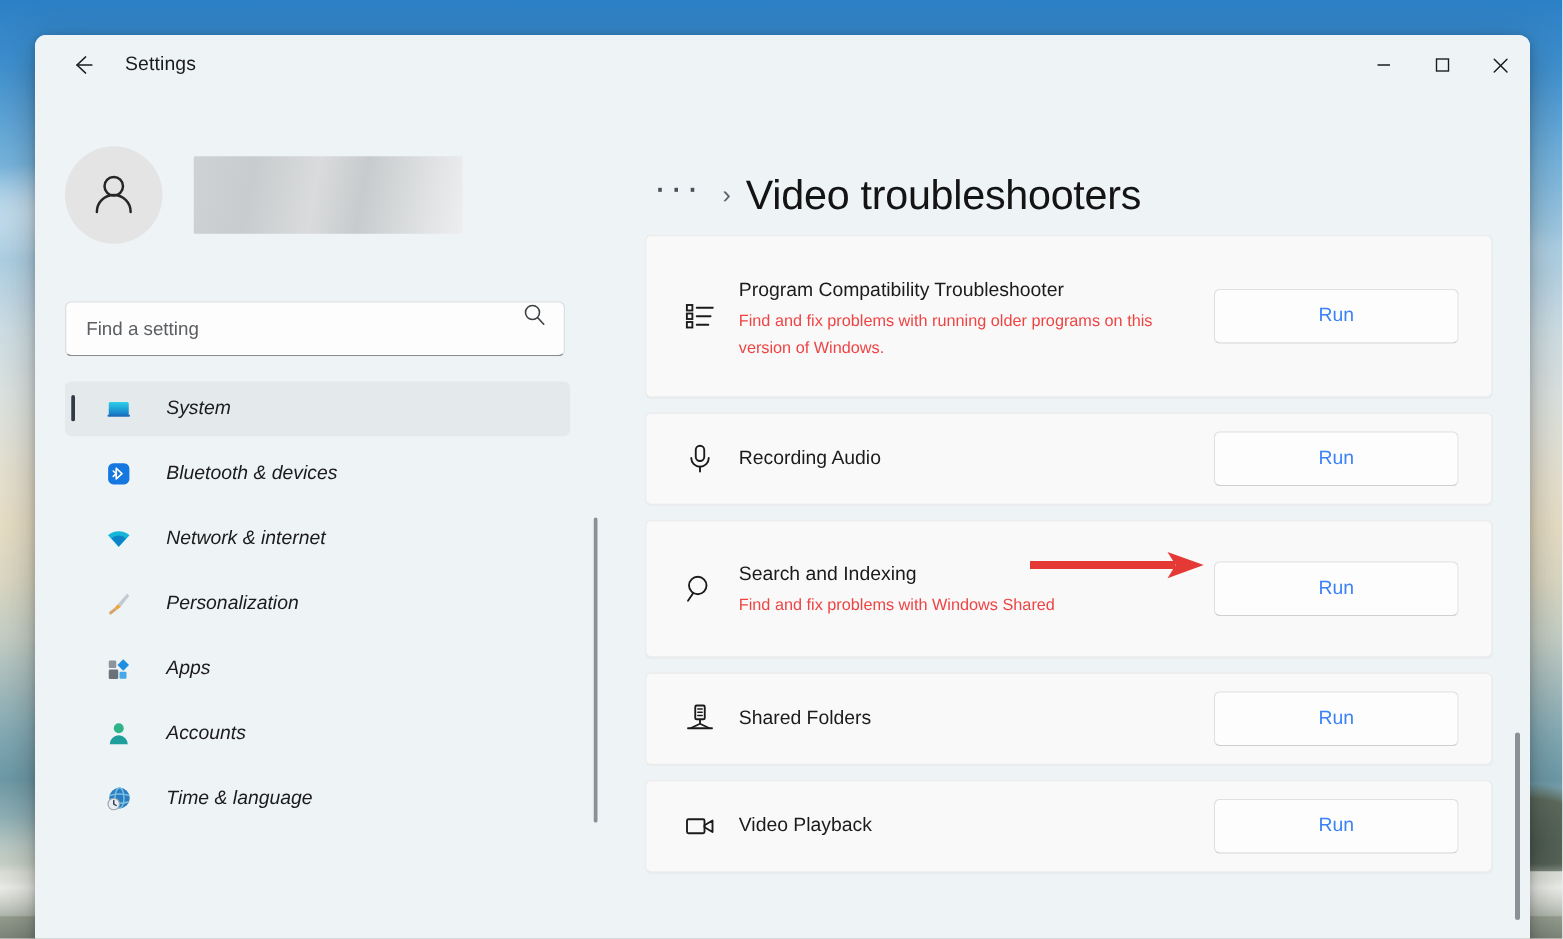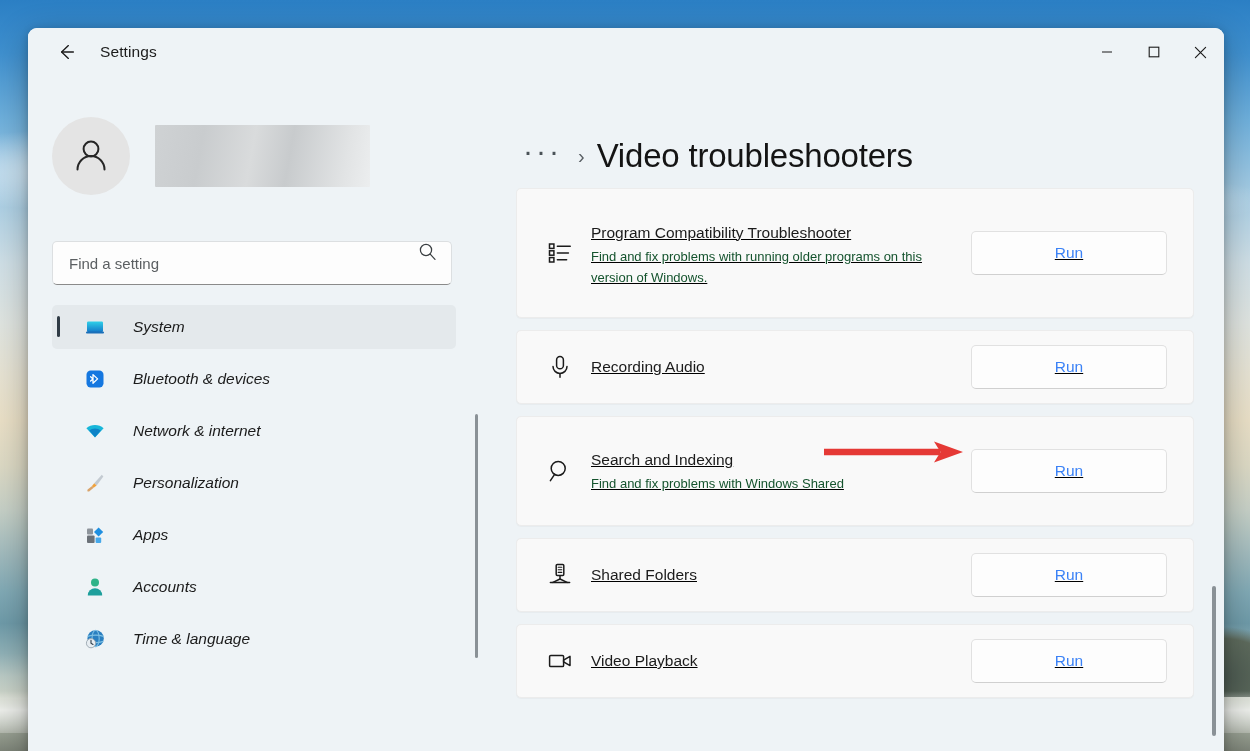--- a/index.html
+++ b/index.html
@@ -230,21 +230,20 @@
   #page-title {
     font-size: 33px;
     color: #141414;
     font-weight: normal;
     letter-spacing: -.2px;
   }
 
   #cards {
     margin-top: 4px;
     width: 678px;
-    text-decoration: underline;
   }
   .card {
     background: #f9f9f9;
     border: 1px solid #ececec;
     border-radius: 5px;
     display: flex;
     align-items: center;
     padding: 0 26px 0 28px;
     margin-bottom: 12px;
     box-shadow: 0 .5px 1px rgba(0,0,0,.03);
@@ -260,21 +259,21 @@
     min-width: 0;
     padding-right: 12px;
   }
   .card-title {
     font-size: 15.5px;
     color: #1b1b1b;
     line-height: 24px;
   }
   .card-desc {
     font-size: 13px;
-    color: #14532d;
+    color: #ef4444;
     line-height: 21px;
     margin-top: 1px;
     max-width: 340px;
   }
   .run-btn {
     flex: 0 0 196px;
     width: 196px; height: 44px;
     background: #fdfdfd;
     border: 1px solid #e1e1e1;
     border-bottom-color: #d0d0d0;

